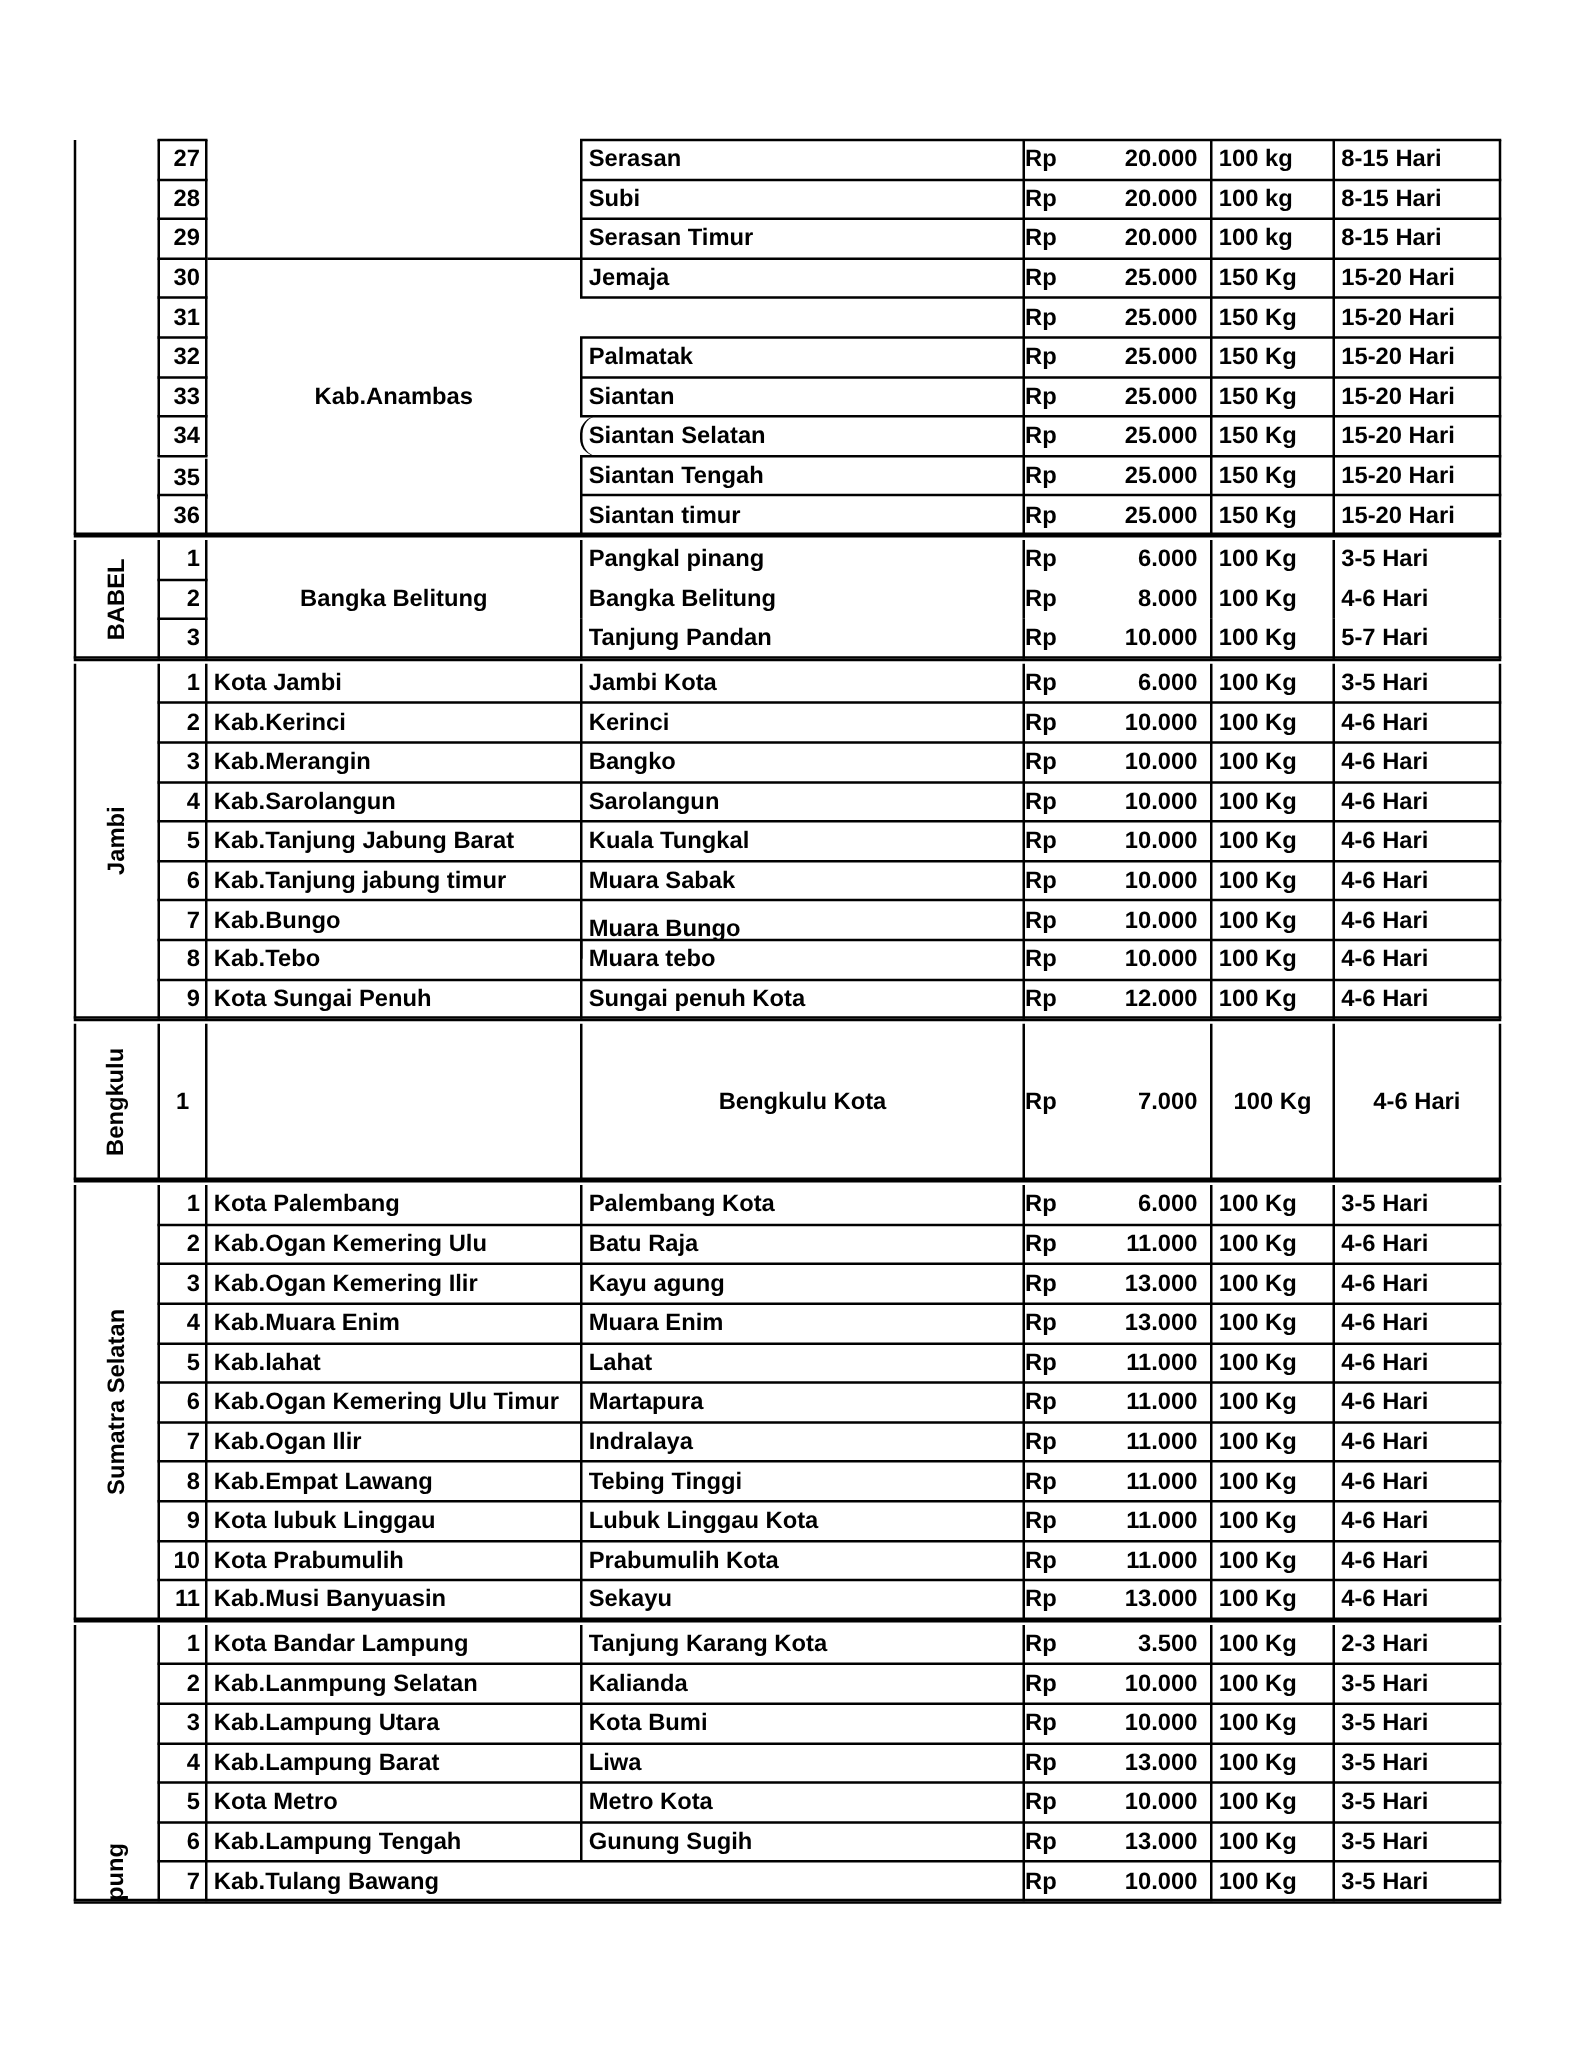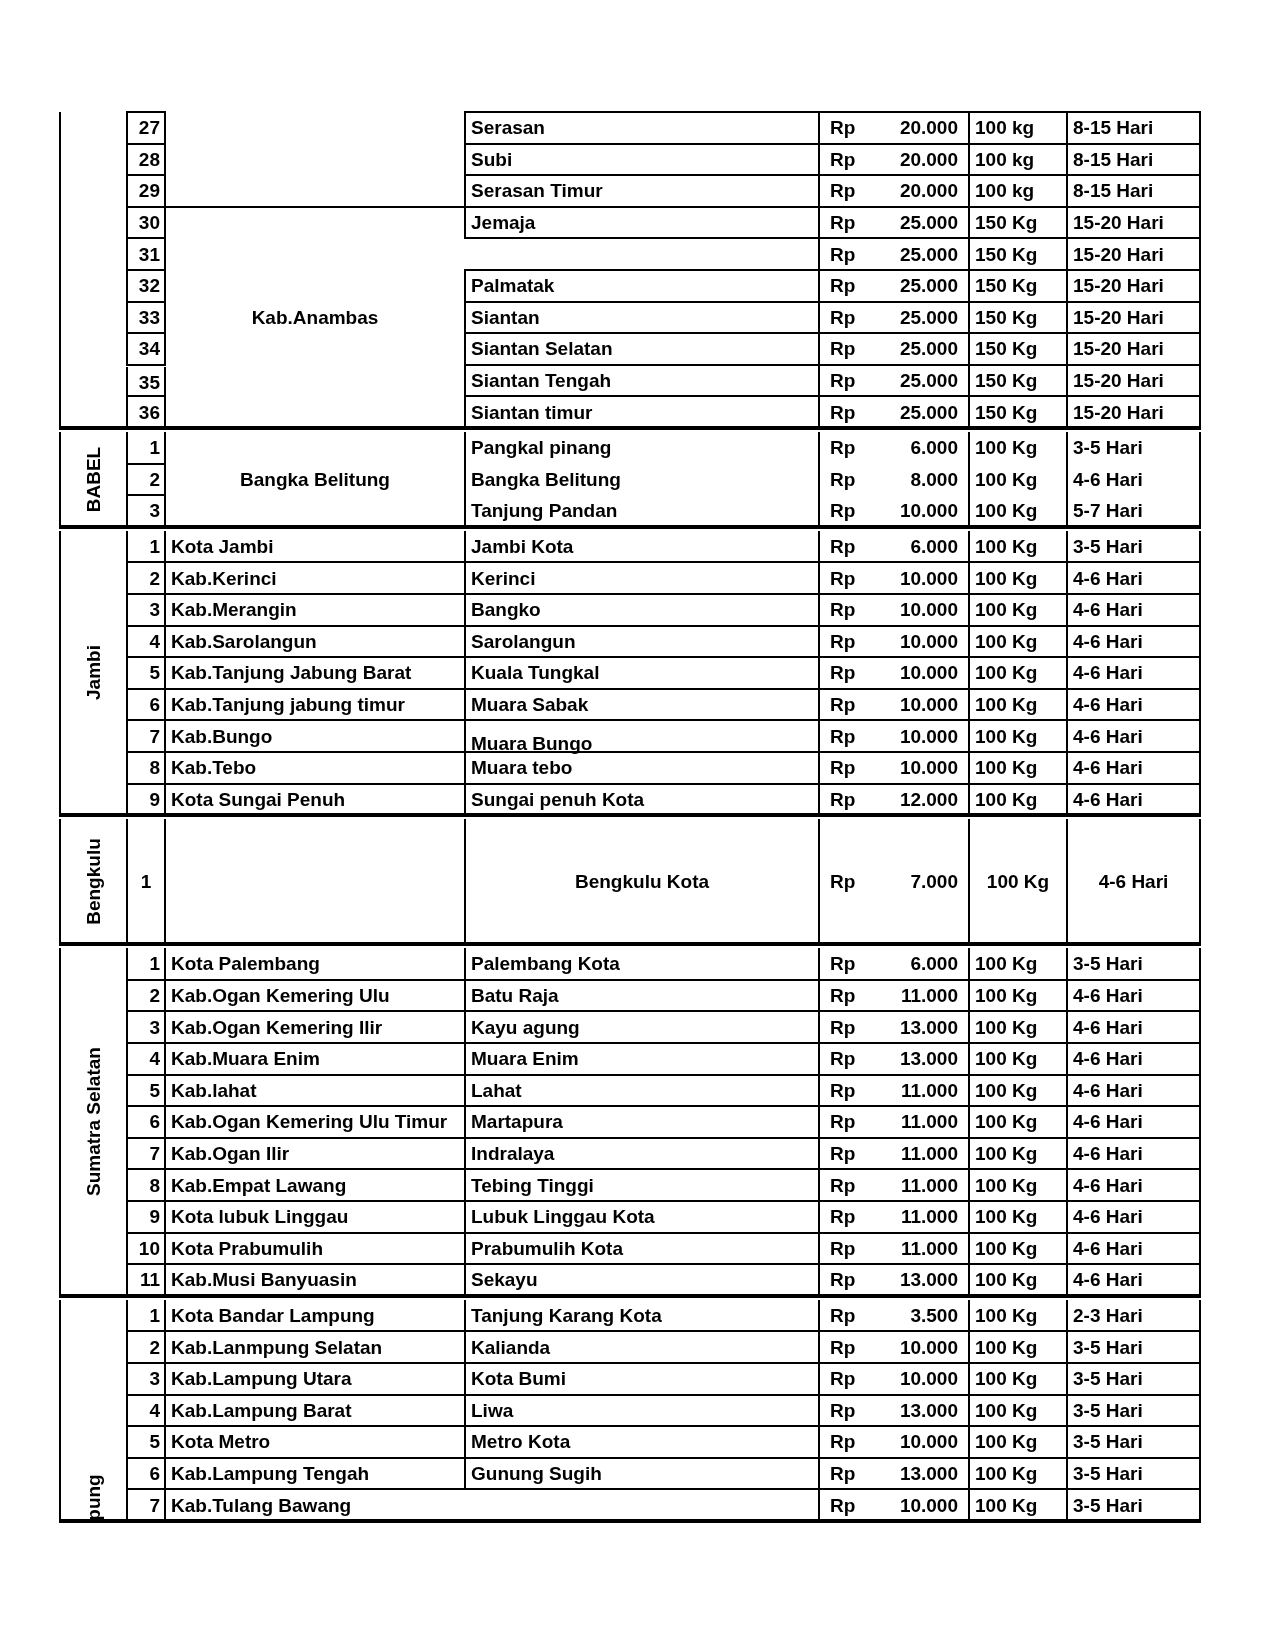--- a/index.html
+++ b/index.html
@@ -5,21 +5,21 @@
   html, body { margin: 0; padding: 0; background: #ffffff; }
   body { width: 1275px; height: 1650px; position: relative; overflow: hidden;
          font-family: "Liberation Sans", "DejaVu Sans", sans-serif; color: #000; }
   #sheet { position: absolute; left: 0; top: 0; width: 1275px; height: 1650px; }
   .cell { position: absolute; box-sizing: border-box; font-weight: bold; font-size: 19px;
           line-height: 1; display: flex; align-items: center; white-space: nowrap; overflow: hidden; }
   .num { justify-content: flex-end; padding-right: 4px; }
   .numc { justify-content: center; }
   .txt { padding-left: 5px; }
   .ctr { justify-content: center; }
-  .rp { padding-left: 10px; justify-content: space-between; padding-right: 10px; }
+  .rp { justify-content: space-between; padding-right: 10px; }
   .prov { justify-content: center; }
   .prov span { display: inline-block; transform: rotate(-90deg); white-space: nowrap; font-size: 19px; }
   .hline { position: absolute; height: 0; border-top: 2px solid #000; }
   .dline { position: absolute; height: 4px; border-top: 2px solid #000; border-bottom: 2px solid #000; box-sizing: border-box; }
 </style>
 </head>
 <body>
 
 <div id="sheet">
     <div class="cell prov" style="left: 59px; top: 112px; width: 67px; height: 316px; border-left: 2px solid rgb(0, 0, 0);"></div>
@@ -87,21 +87,21 @@
     <div class="cell txt" style="left: 464px; top: 301.6px; width: 354px; height: 31.6px; border-left: 2px solid rgb(0, 0, 0);">Siantan</div>
     <div class="cell rp" style="left: 818px; top: 301.6px; width: 150px; height: 31.6px; border-left: 2px solid rgb(0, 0, 0);">
       <span>Rp</span>
       <span>25.000</span>
     </div>
     <div class="cell txt" style="left: 968px; top: 301.6px; width: 98px; height: 31.6px; border-left: 2px solid rgb(0, 0, 0);">150 Kg</div>
     <div class="cell txt" style="left: 1066px; top: 301.6px; width: 135px; height: 31.6px; border-left: 2px solid rgb(0, 0, 0); border-right: 2px solid rgb(0, 0, 0);">15-20 Hari</div>
     <div class="hline" style="left: 126px; top: 300.6px; width: 40px;"></div>
     <div class="hline" style="left: 464px; top: 300.6px; width: 737px;"></div>
     <div class="cell num" style="left: 126px; top: 333.2px; width: 40px; height: 31.6px; border-left: 2px solid rgb(0, 0, 0); border-right: 2px solid rgb(0, 0, 0);">34</div>
-    <div class="cell txt" style="left: 464px; top: 333.2px; width: 354px; height: 31.6px; border-left: 2px solid rgb(0, 0, 0);">Siantan Selatan</div>
+    <div class="cell txt" style="left: 464px; top: 333.2px; width: 354px; height: 31.6px; border-left: 2px solid rgb(0, 0, 0); border-radius: 14px;">Siantan Selatan</div>
     <div class="cell rp" style="left: 818px; top: 333.2px; width: 150px; height: 31.6px; border-left: 2px solid rgb(0, 0, 0);">
       <span>Rp</span>
       <span>25.000</span>
     </div>
     <div class="cell txt" style="left: 968px; top: 333.2px; width: 98px; height: 31.6px; border-left: 2px solid rgb(0, 0, 0);">150 Kg</div>
     <div class="cell txt" style="left: 1066px; top: 333.2px; width: 135px; height: 31.6px; border-left: 2px solid rgb(0, 0, 0); border-right: 2px solid rgb(0, 0, 0);">15-20 Hari</div>
     <div class="hline" style="left: 126px; top: 332.2px; width: 40px;"></div>
     <div class="hline" style="left: 464px; top: 332.2px; width: 737px;"></div>
     <div class="cell num" style="left: 126px; top: 367px; width: 40px; height: 31.6px; border-left: 2px solid rgb(0, 0, 0); border-right: 2px solid rgb(0, 0, 0);">35</div>
     <div class="cell txt" style="left: 464px; top: 364.8px; width: 354px; height: 31.6px; border-left: 2px solid rgb(0, 0, 0);">Siantan Tengah</div>

